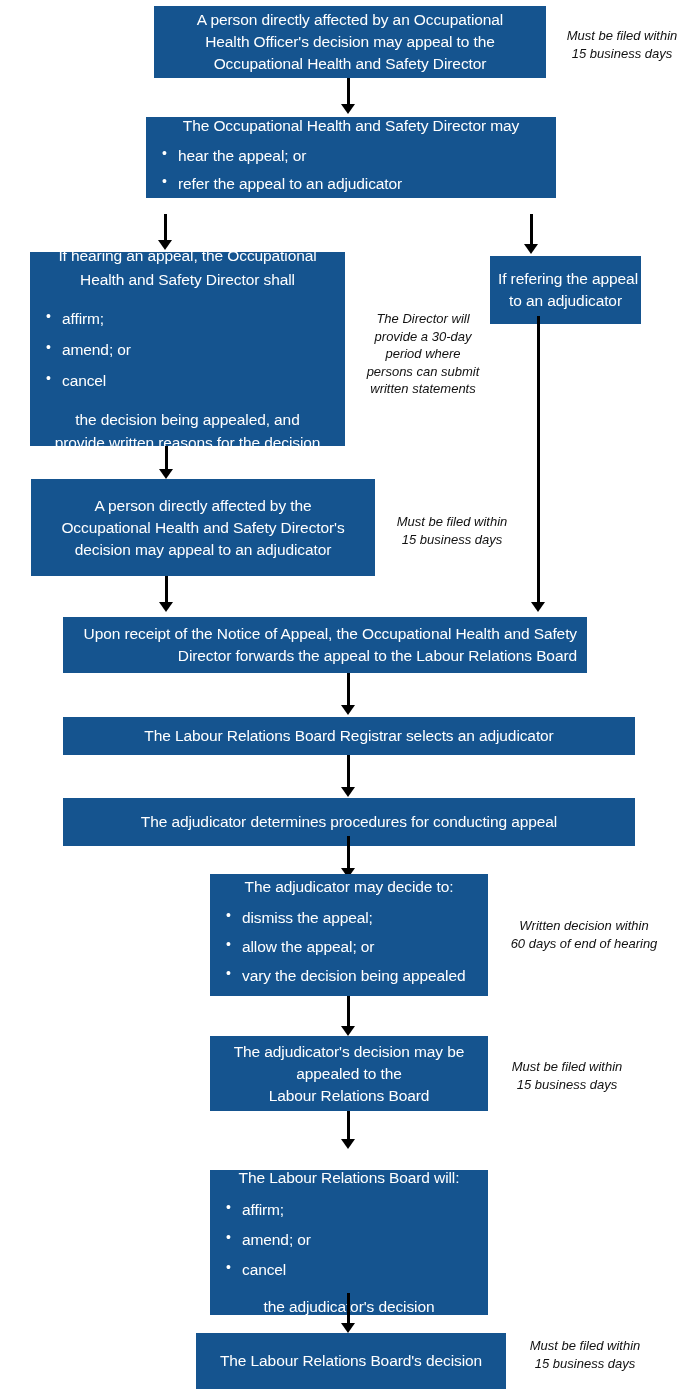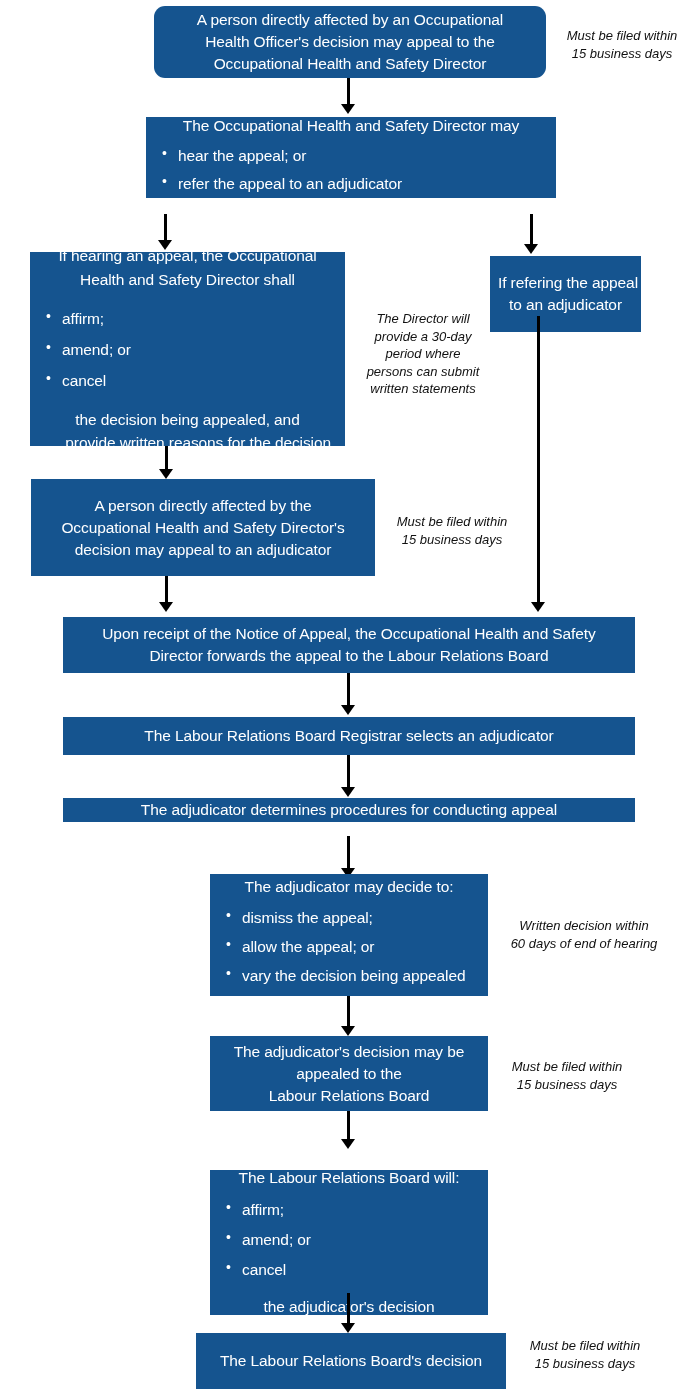--- a/index.html
+++ b/index.html
@@ -83,21 +83,21 @@
     border-left: 7px solid transparent;
     border-right: 7px solid transparent;
     border-top: 10px solid #000000;
   }
 </style>
 </head>
 <body>
 
 <div id="chart">
 
-  <div class="box" style="left:154px; top:6px; width:392px; height:72px; padding:8px 12px;border-radius:11px;">
+  <div class="box" style="left:154px; top:6px; width:392px; height:72px; padding:8px 12px;">
     <div class="line">A person directly affected by an Occupational</div>
     <div class="line">Health Officer's decision may appeal to the</div>
     <div class="line">Occupational Health and Safety Director</div>
   </div>
   <div class="note" style="left:552px; top:27px; width:140px;">Must be filed within
 15 business days</div>
 
   <div class="conn" style="left:347px; top:78px; width:3px; height:30px;"></div>
   <div class="arrow-head" style="left:341px; top:104px;"></div>
 
@@ -117,24 +117,24 @@
 
   <div class="box" style="left:30px; top:252px; width:315px; height:194px; padding:10px 14px;">
     <div class="headline">If hearing an appeal, the Occupational</div>
     <div class="headline">Health and Safety Director shall</div>
     <ul style="margin-top:6px;">
       <li style="margin:9px 0;">affirm;</li>
       <li style="margin:9px 0;">amend; or</li>
       <li style="margin:9px 0;">cancel</li>
     </ul>
     <div class="subline" style="margin-top:8px;">the decision being appealed, and</div>
-    <div class="subline" style="margin-top:1px;text-align:right;">provide written reasons for the decision</div>
-  </div>
-
-  <div class="box" style="left:490px; top:256px; width:151px; height:76px; padding:6px 8px;">
+    <div class="subline" style="margin-top:1px;">provide written reasons for the decision</div>
+  </div>
+
+  <div class="box" style="left:490px; top:256px; width:151px; height:68px; padding:6px 8px;">
     <div class="line">If refering the appeal</div>
     <div class="line">to an adjudicator</div>
   </div>
 
   <div class="note" style="left:360px; top:310px; width:126px;">The Director will
 provide a 30-day
 period where
 persons can submit
 written statements</div>
 
@@ -148,36 +148,36 @@
     <div class="line">A person directly affected by the</div>
     <div class="line">Occupational Health and Safety Director's</div>
     <div class="line">decision may appeal to an adjudicator</div>
   </div>
   <div class="note" style="left:381px; top:513px; width:142px;">Must be filed within
 15 business days</div>
 
   <div class="conn" style="left:165px; top:576px; width:3px; height:28px;"></div>
   <div class="arrow-head" style="left:159px; top:602px;"></div>
 
-  <div class="box" style="left:63px; top:617px; width:572px; height:56px; padding:6px 10px;">
+  <div class="box" style="left:63px; top:617px; width:524px; height:56px; padding:6px 10px;align-items:flex-end;">
     <div class="line">Upon receipt of the Notice of Appeal, the Occupational Health and Safety</div>
     <div class="line">Director forwards the appeal to the Labour Relations Board</div>
   </div>
 
   <div class="conn" style="left:347px; top:673px; width:3px; height:34px;"></div>
   <div class="arrow-head" style="left:341px; top:705px;"></div>
 
   <div class="box" style="left:63px; top:717px; width:572px; height:38px; padding:4px 10px;">
     <div class="line">The Labour Relations Board Registrar selects an adjudicator</div>
   </div>
 
   <div class="conn" style="left:347px; top:755px; width:3px; height:34px;"></div>
   <div class="arrow-head" style="left:341px; top:787px;"></div>
 
-  <div class="box" style="left:63px; top:798px; width:572px; height:24px; padding:4px 10px;">
+  <div class="box" style="left:63px; top:798px; width:572px; height:48px; padding:4px 10px;">
     <div class="line">The adjudicator determines procedures for conducting appeal</div>
   </div>
 
   <div class="conn" style="left:347px; top:836px; width:3px; height:34px;"></div>
   <div class="arrow-head" style="left:341px; top:868px;"></div>
 
   <div class="box" style="left:210px; top:874px; width:278px; height:122px; padding:10px 14px;justify-content:center;">
     <div class="headline">The adjudicator may decide to:</div>
     <ul>
       <li style="margin:7px 0;">dismiss the appeal;</li>

